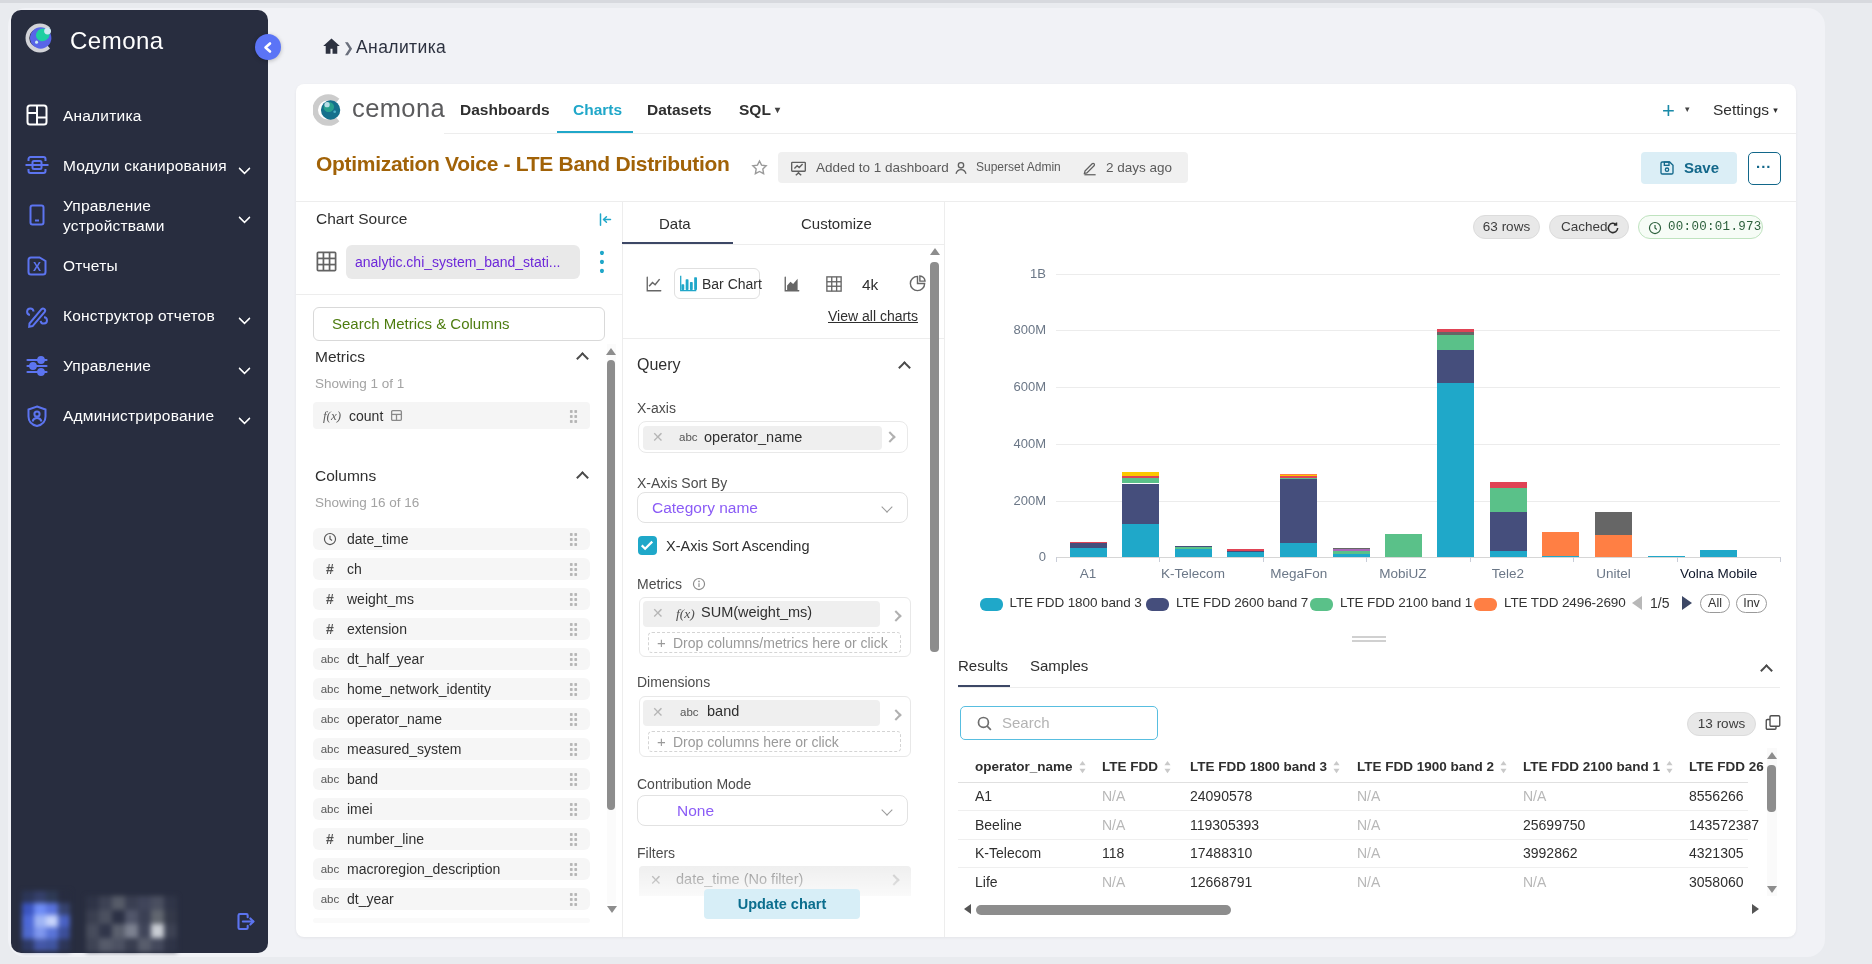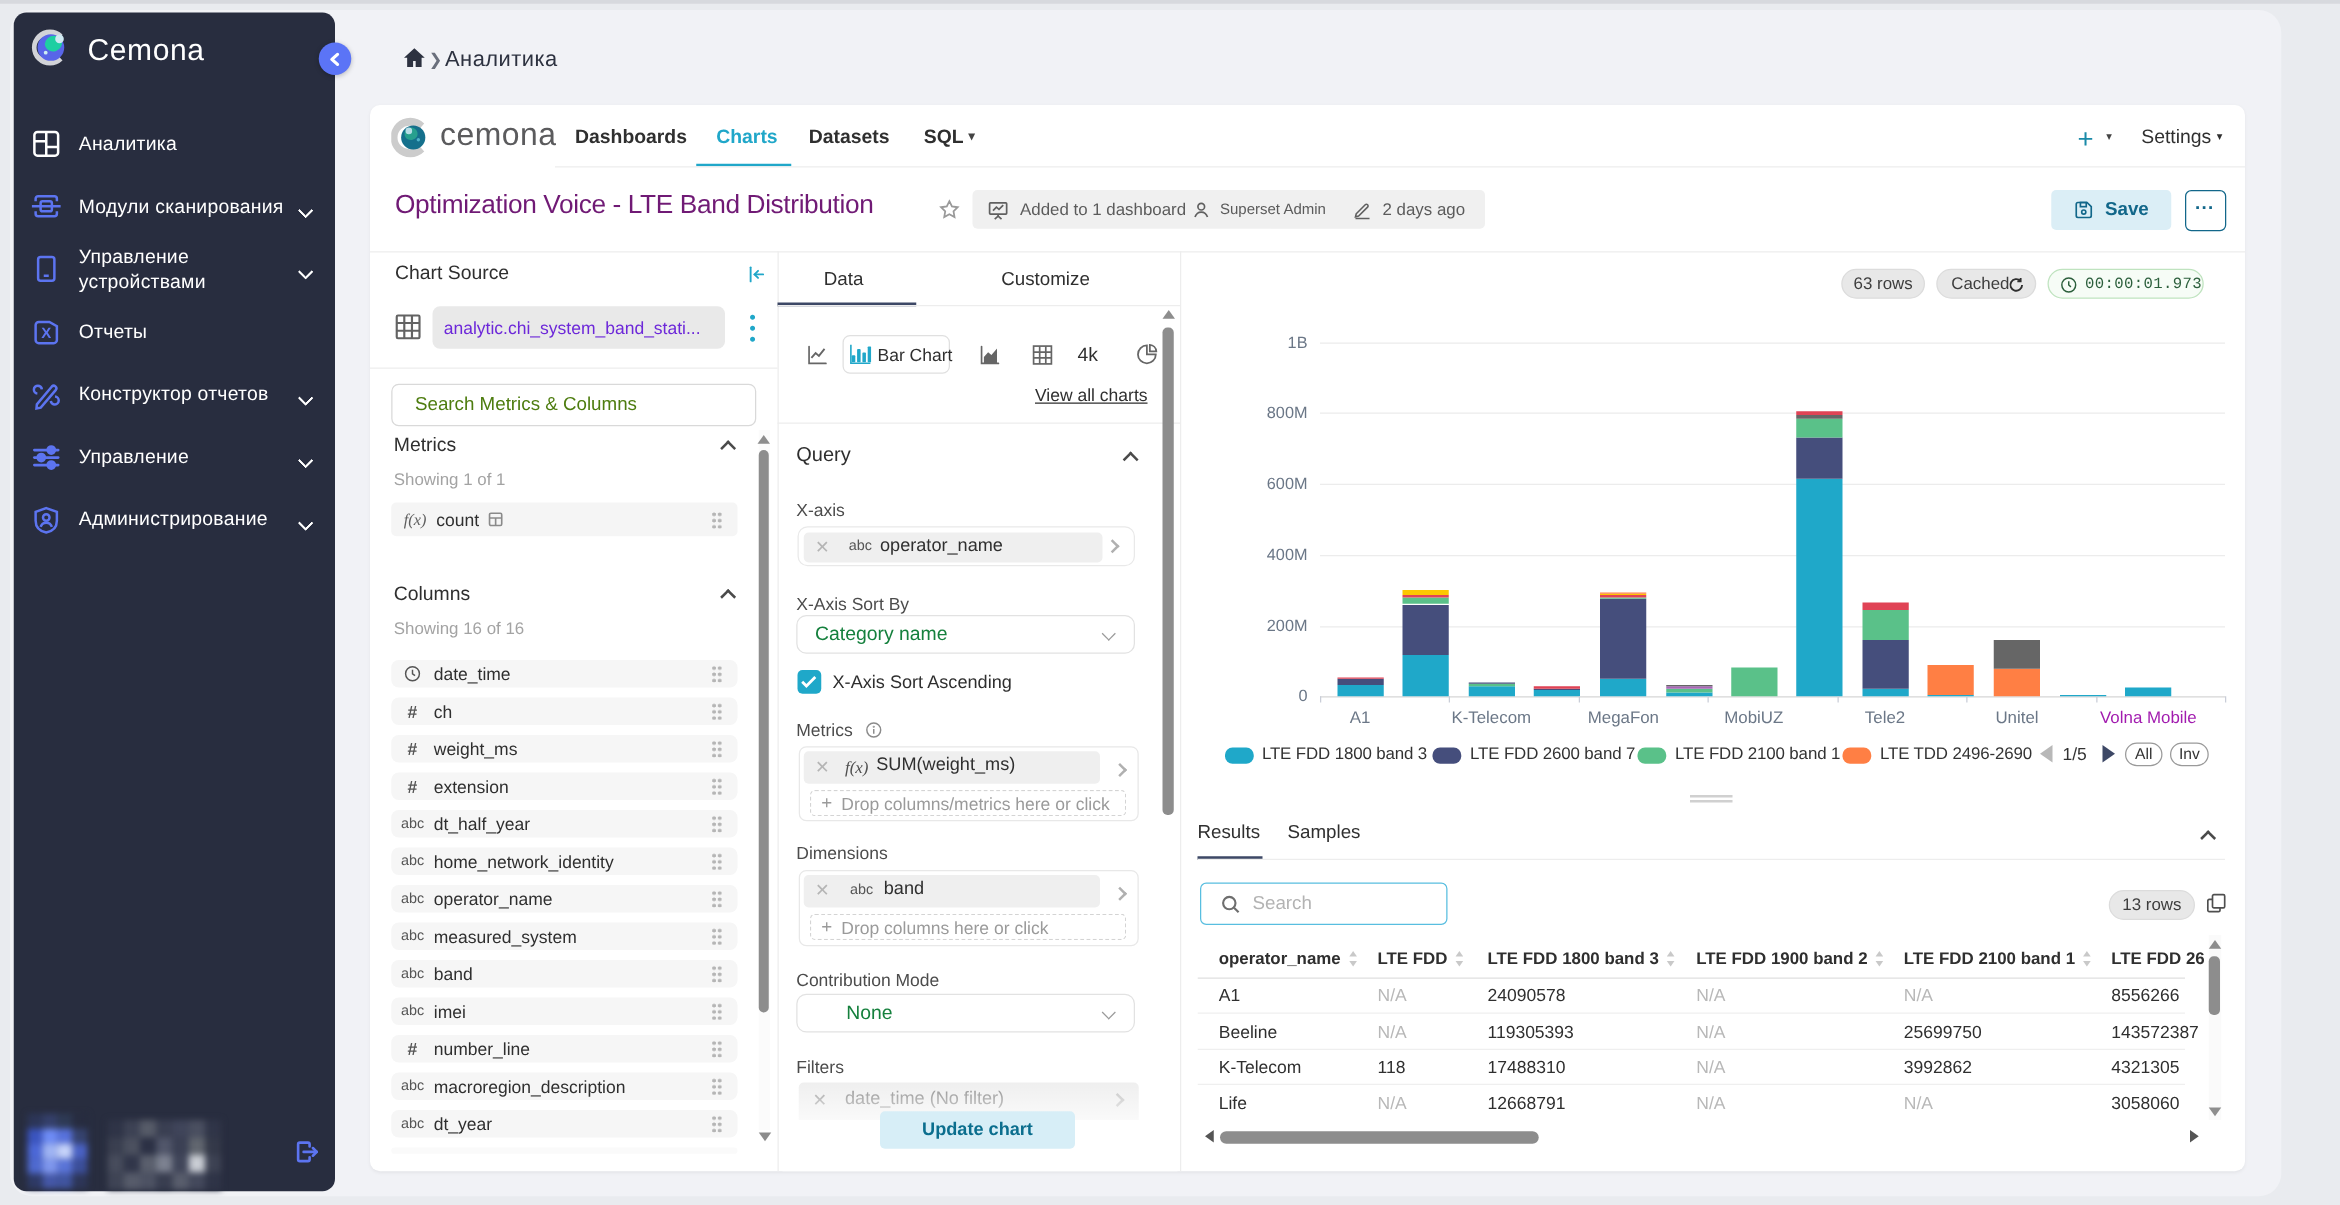--- a/index.html
+++ b/index.html
@@ -20,21 +20,21 @@
 .vdiv { position:absolute; background:#ededed; width:1px; }
 .pill-item { position:absolute; width:277px; height:27px; background:#f5f5f5; border-radius:4px; display:flex; align-items:center; padding-left:10px; font-size:14px; color:#2f2f2f; }
 .col-item { position:absolute; left:17px; width:277px; height:22px; background:#f6f6f6; border-radius:6px; display:flex; align-items:center; font-size:14px; color:#2f2f2f; }
 .col-ico { width:34px; text-align:center; color:#555; }
 .drag { position:absolute; right:12px; top:50%; margin-top:-7px; width:9px; height:14px;
   background-image:radial-gradient(circle, #b5b5b5 1.3px, transparent 1.6px);
   background-size:4.5px 5px; background-position:0 0; }
 .chev-up { position:absolute; width:9px; height:9px; border-left:2px solid #4a4a4a; border-top:2px solid #4a4a4a; transform:rotate(45deg); }
 .abc { font-size:11.5px; color:#555; letter-spacing:0; }
 .lbl { position:absolute; color:#4c4c4c; font-size:14px; }
-.sel { position:absolute; left:341px; width:271px; height:31px; border:1px solid #e2e2e2; border-radius:8px; background:#fff; font-size:15.5px; color:#15803d; line-height:29px; padding-left:14px; }
+.sel { position:absolute; left:341px; width:271px; height:31px; border:1px solid #e2e2e2; border-radius:8px; background:#fff; font-size:15.5px; color:#8b5cf6; line-height:29px; padding-left:14px; }
 .caret-r { position:absolute; width:8px; height:8px; border-right:2px solid #b0b0b0; border-top:2px solid #b0b0b0; transform:rotate(45deg); }
 .selchev { position:absolute; width:8px; height:8px; border-left:1.6px solid #9a9a9a; border-top:1.6px solid #9a9a9a; transform:rotate(225deg); }
 </style>
 </head>
 <body>
 <div id="shell"></div>
 <div class="abs" style="left:0; top:0; width:1872px; height:2.5px; background:#d7d9de;"></div>
 <div id="sidebar">
 
   <svg class="abs" style="left:9px; top:8px;" width="40" height="40" viewBox="0 0 58 58">
@@ -187,21 +187,21 @@
   <div class="abs" style="left:277px; top:17px; color:#20a7c9; font-size:15.5px; font-weight:700;">Charts</div>
   <div class="abs" style="left:351px; top:17px; color:#2f2f2f; font-size:15.5px; font-weight:700;">Datasets</div>
   <div class="abs" style="left:443px; top:17px; color:#2f2f2f; font-size:15.5px; font-weight:700;">SQL <span style="font-size:10px; color:#444; position:relative; top:-2px;">▾</span></div>
   <div class="abs" style="left:261px; top:47px; width:76px; height:2px; background:#20a7c9;"></div>
   <div class="hdiv" style="left:148px; top:49px; width:1352px;"></div>
 
   <div class="abs" style="left:1366px; top:14px; color:#1a8aa8; font-size:22px; font-weight:400;">+</div>
   <div class="abs" style="left:1389px; top:20px; color:#444; font-size:9px;">▾</div>
   <div class="abs" style="left:1417px; top:17px; color:#2f2f2f; font-size:15.5px;">Settings <span style="font-size:9px; position:relative; top:-2px;">▾</span></div>
 
-  <div class="abs" style="left:20px; top:68px; color:#701a75; font-size:21px; font-weight:400; letter-spacing:-.3px;">Optimization Voice - LTE Band Distribution</div>
+  <div class="abs" style="left:20px; top:68px; color:#a16207; font-size:21px; font-weight:700; letter-spacing:-.3px;">Optimization Voice - LTE Band Distribution</div>
   <svg class="abs" style="left:455px; top:75px;" width="17" height="17" viewBox="0 0 24 24" fill="none" stroke="#9a9a9a" stroke-width="2">
       <path d="M12 2.8 l2.9 5.9 6.5 .9 -4.7 4.6 1.1 6.5 -5.8 -3.1 -5.8 3.1 1.1 -6.5 -4.7 -4.6 6.5 -.9 Z"></path>
     </svg>
   <div class="abs" style="left:482px; top:68px; width:410px; height:31px; background:#f0f0f0; border-radius:4px;"></div>
   <svg class="abs" style="left:494px; top:77px;" width="17" height="15" viewBox="0 0 24 22" fill="none" stroke="#606060" stroke-width="2">
       <rect x="2" y="2" width="20" height="13" rx="1"></rect>
       <path d="M6 11 l4-4 3 2.5 5-5"></path>
       <line x1="12" y1="15" x2="12" y2="18"></line>
       <path d="M8 21 l4-3.5 4 3.5"></path>
     </svg>
@@ -524,21 +524,21 @@
   <div class="abs" style="left:1277.2px; top:473.2px; width:1px; height:5px; background:#c9cdd8;"></div>
   <div class="abs" style="left:1380.6px; top:473.2px; width:1px; height:5px; background:#c9cdd8;"></div>
   <div class="abs" style="left:1484.0px; top:473.2px; width:1px; height:5px; background:#c9cdd8;"></div>
 
   <div class="abs" style="left:722.0px; top:482px; width:140px; text-align:center; color:#6b7787; font-size:13.5px;">A1</div>
   <div class="abs" style="left:827.0px; top:482px; width:140px; text-align:center; color:#6b7787; font-size:13.5px;">K-Telecom</div>
   <div class="abs" style="left:932.7px; top:482px; width:140px; text-align:center; color:#6b7787; font-size:13.5px;">MegaFon</div>
   <div class="abs" style="left:1037.0px; top:482px; width:140px; text-align:center; color:#6b7787; font-size:13.5px;">MobiUZ</div>
   <div class="abs" style="left:1142.0px; top:482px; width:140px; text-align:center; color:#6b7787; font-size:13.5px;">Tele2</div>
   <div class="abs" style="left:1247.6px; top:482px; width:140px; text-align:center; color:#6b7787; font-size:13.5px;">Unitel</div>
-  <div class="abs" style="left:1352.7px; top:482px; width:140px; text-align:center; color:#a21caf; font-size:13.5px;">Volna Mobile</div>
+  <div class="abs" style="left:1352.7px; top:482px; width:140px; text-align:center; color:#0f172a; font-size:13.5px;">Volna Mobile</div>
   <div class="abs" style="left:683.5px; top:514px; width:23px; height:13px; background:#1FA8C9; border-radius:6px;"></div>
   <div class="abs" style="left:713.5px; top:511px; color:#333; font-size:13.5px; letter-spacing:-.1px;">LTE FDD 1800 band 3</div>
   <div class="abs" style="left:850px; top:514px; width:23px; height:13px; background:#454E7C; border-radius:6px;"></div>
   <div class="abs" style="left:880px; top:511px; color:#333; font-size:13.5px; letter-spacing:-.1px;">LTE FDD 2600 band 7</div>
   <div class="abs" style="left:1014px; top:514px; width:23px; height:13px; background:#5AC189; border-radius:6px;"></div>
   <div class="abs" style="left:1044px; top:511px; color:#333; font-size:13.5px; letter-spacing:-.1px;">LTE FDD 2100 band 1</div>
   <div class="abs" style="left:1178px; top:514px; width:23px; height:13px; background:#FF7F44; border-radius:6px;"></div>
   <div class="abs" style="left:1208px; top:511px; color:#333; font-size:13.5px; letter-spacing:-.1px;">LTE TDD 2496-2690</div>
   <div class="abs" style="left:1336px; top:512px; width:0; height:0; border-top:7px solid transparent; border-bottom:7px solid transparent; border-right:10px solid #b8b8b8;"></div>
   <div class="abs" style="left:1354px; top:511px; color:#333; font-size:14px;">1/5</div>

